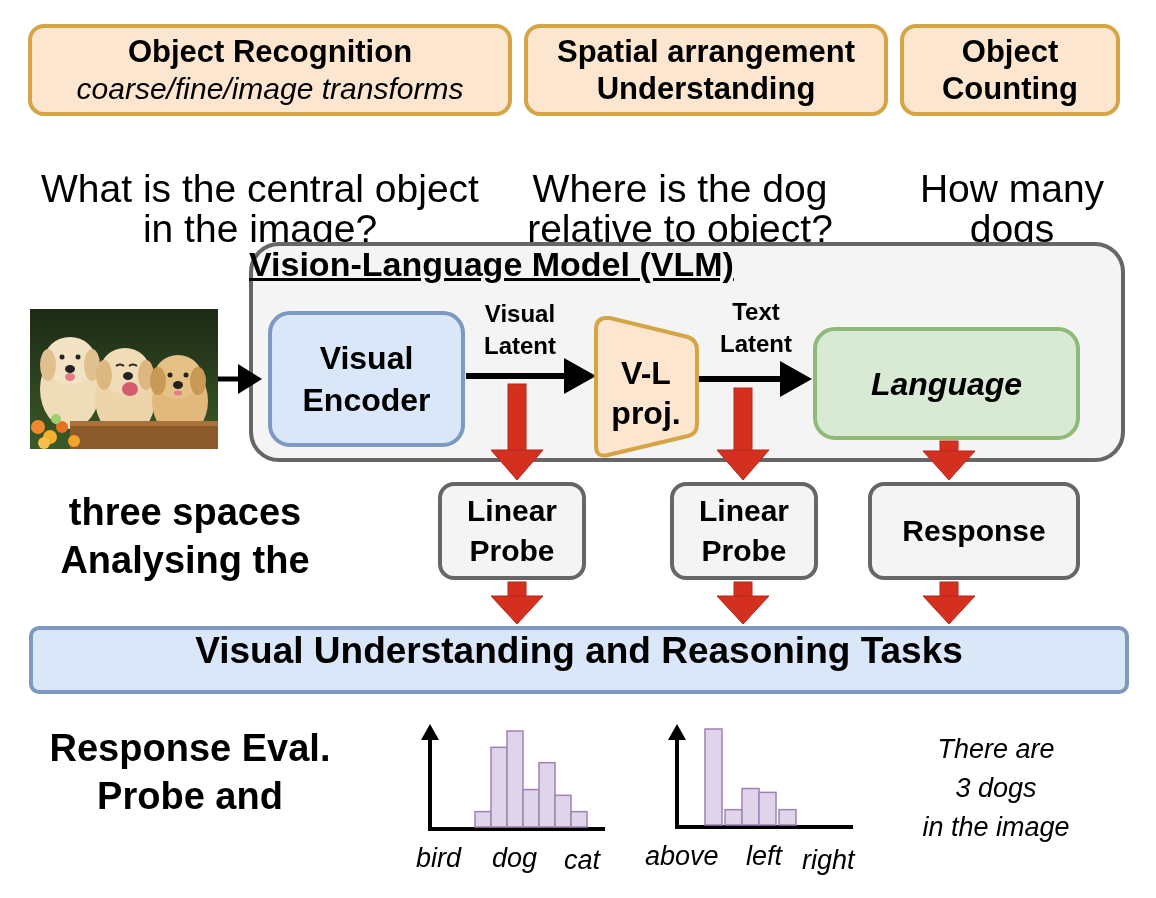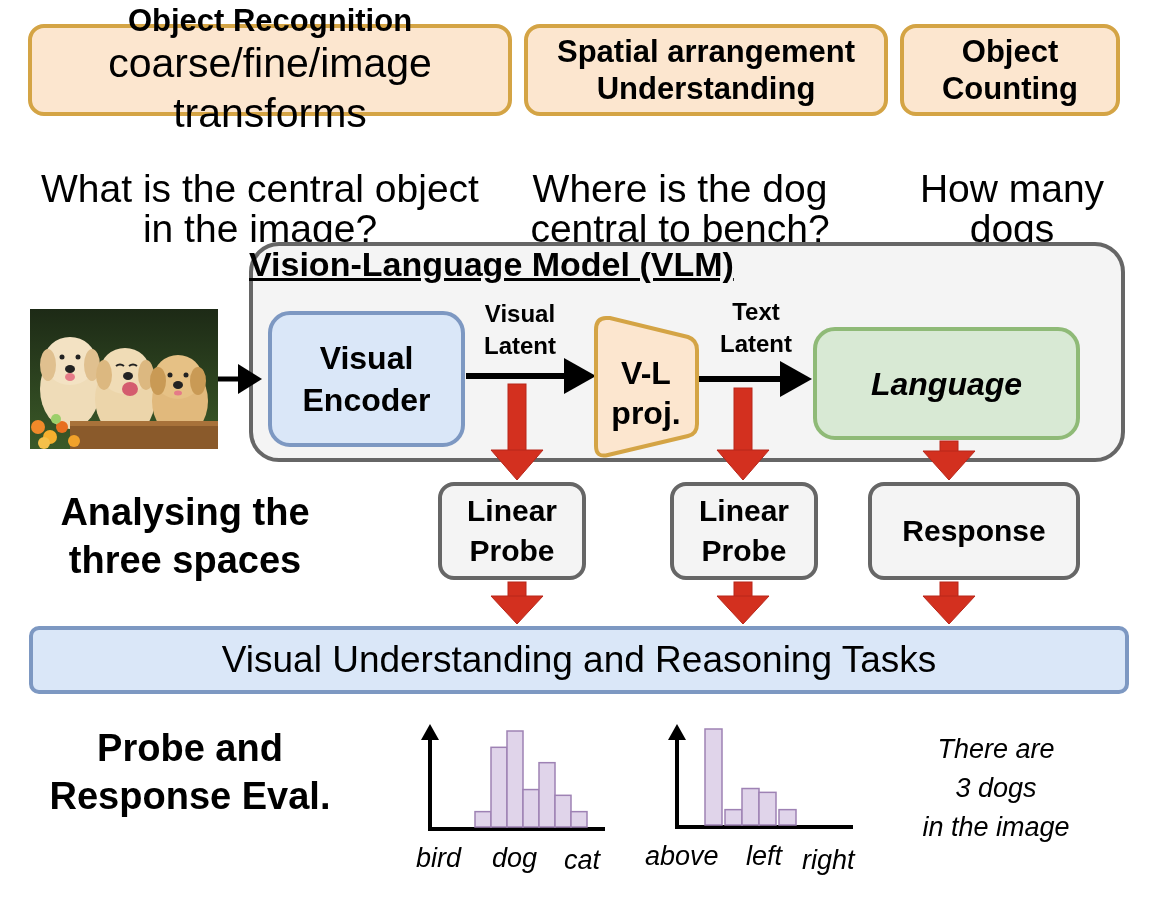--- a/index.html
+++ b/index.html
@@ -3,41 +3,41 @@
 <meta charset="utf-8">
 <style>
   html, body { margin: 0; padding: 0; background: #ffffff; }
   body { width: 1156px; height: 898px; position: relative; overflow: hidden;
          font-family: "Liberation Sans", sans-serif; color: #000; }
   .abs { position: absolute; }
   .taskbox { position: absolute; background: #fce6cf; border: 4px solid #d4a445; border-radius: 16px;
              box-sizing: border-box; display: flex; flex-direction: column; align-items: center;
              justify-content: center; text-align: center; line-height: 1.2; }
   .taskbox .t1 { font-weight: bold; font-size: 31px; }
-  .taskbox .t2 { font-size: 41px; }
+  .taskbox .t2 { font-size: 30px; font-style: italic; }
   .question { position: absolute; text-align: center; font-size: 39px; line-height: 40px; margin-top: 43px; }
   .vlm { position: absolute; left: 249px; top: 242px; width: 876px; height: 220px; background: #f4f4f4;
          border: 4px solid #666; border-radius: 30px; box-sizing: border-box; }
   .vlm-title { position: absolute; left: 249px; top: 245px; width: 800px; text-align: left;
                font-weight: bold; font-size: 34px; text-decoration: underline; }
   .encoder { position: absolute; left: 268px; top: 311px; width: 197px; height: 136px; background: #dae7f8;
              border: 4px solid #7d98c2; border-radius: 22px; box-sizing: border-box; display: flex;
              align-items: center; justify-content: center; text-align: center; font-weight: bold;
              font-size: 32px; line-height: 42px; }
   .decoder { position: absolute; left: 813px; top: 327px; width: 267px; height: 113px; background: #d8e9d4;
              border: 4px solid #8fba77; border-radius: 22px; box-sizing: border-box; display: flex;
              align-items: center; justify-content: center; text-align: center; font-weight: bold;
              font-size: 32px; line-height: 42px; font-style: italic; }
   .latent-label { position: absolute; font-weight: bold; font-size: 24px; text-align: center; line-height: 32px; }
   .probe { position: absolute; top: 482px; height: 98px; background: #f4f4f4; border: 4px solid #666;
            border-radius: 16px; box-sizing: border-box; display: flex; align-items: center;
            justify-content: center; text-align: center; font-weight: bold; font-size: 30px; line-height: 40px; }
   .tasks { position: absolute; left: 29px; top: 626px; width: 1100px; height: 68px; background: #dae7f8;
            border: 4px solid #7d98c2; border-radius: 10px; box-sizing: border-box; display: flex;
-           align-items: center; justify-content: center; font-weight: normal; font-size: 37px; }
+           align-items: flex-start; justify-content: center; font-weight: bold; font-size: 37px; }
   .side-label { position: absolute; font-weight: bold; font-size: 38px; line-height: 48px; text-align: center; }
   .answer { position: absolute; font-style: italic; font-size: 27px; line-height: 39px; text-align: center; }
   .axis-label { position: absolute; font-style: italic; font-size: 27px; }
   svg.overlay { position: absolute; left: 0; top: 0; }
 </style>
 </head>
 <body>
 
 <div class="taskbox" style="left:28px; top:24px; width:484px; height:92px;">
   <div class="t1">Object Recognition</div>
@@ -51,21 +51,21 @@
   <div class="t1">Object</div>
   <div class="t1">Counting</div>
 </div>
 
 <div class="question" style="left:40px; top:126px; width:440px;">
   <div>What is the central object</div>
   <div>in the image?</div>
 </div>
 <div class="question" style="left:520px; top:126px; width:320px;">
   <div>Where is the dog</div>
-  <div>central to bench?</div>
+  <div>relative to object?</div>
 </div>
 <div class="question" style="left:882px; top:126px; width:260px;">
   <div>How many dogs</div>
   <div>are there?</div>
 </div>
 
 <svg class="abs" style="left:30px; top:309px;" width="188" height="140" viewBox="0 0 188 140">
   <defs>
     <linearGradient id="bg" x1="0" y1="0" x2="0" y2="1">
       <stop offset="0" stop-color="#1d2a16"></stop>
@@ -181,22 +181,22 @@
       <polygon points="717,596 769,596 743,624"></polygon>
     </g>
     <g>
       <rect x="940" y="582" width="18" height="16"></rect>
       <polygon points="923,596 975,596 949,624"></polygon>
     </g>
   </g>
 </svg>
 
 <div class="side-label" style="left:20px; top:488px; width:330px;">
+  <div>three spaces</div>
   <div>Analysing the</div>
-  <div>three spaces</div>
 </div>
 
 <div class="probe" style="left:438px; width:148px;">
   <div>
     <div>Linear</div>
     <div>Probe</div>
   </div>
 </div>
 <div class="probe" style="left:670px; width:148px;">
   <div>
@@ -206,22 +206,22 @@
 </div>
 <div class="probe" style="left:868px; width:212px;">
   <div>Response</div>
 </div>
 
 <div class="tasks">
   <span>Visual Understanding and Reasoning Tasks</span>
 </div>
 
 <div class="side-label" style="left:20px; top:724px; width:340px;">
+  <div>Response Eval.</div>
   <div>Probe and</div>
-  <div>Response Eval.</div>
 </div>
 
 <svg class="abs" id="hist1" style="left:420px; top:720px;" width="200" height="120" viewBox="0 0 200 120">
   <g>
     <line x1="10" y1="12" x2="10" y2="110" stroke="#000" stroke-width="4"></line>
     <polygon points="10,4 1,20 19,20" fill="#000"></polygon>
   </g>
   <line x1="8" y1="109" x2="185" y2="109" stroke="#000" stroke-width="4"></line>
   <g class="bars">
       <rect x="55" y="91.64" width="16" height="15.360000000000001" fill="#e0d4ea" stroke="#9e82b4" stroke-width="1.5"></rect>

